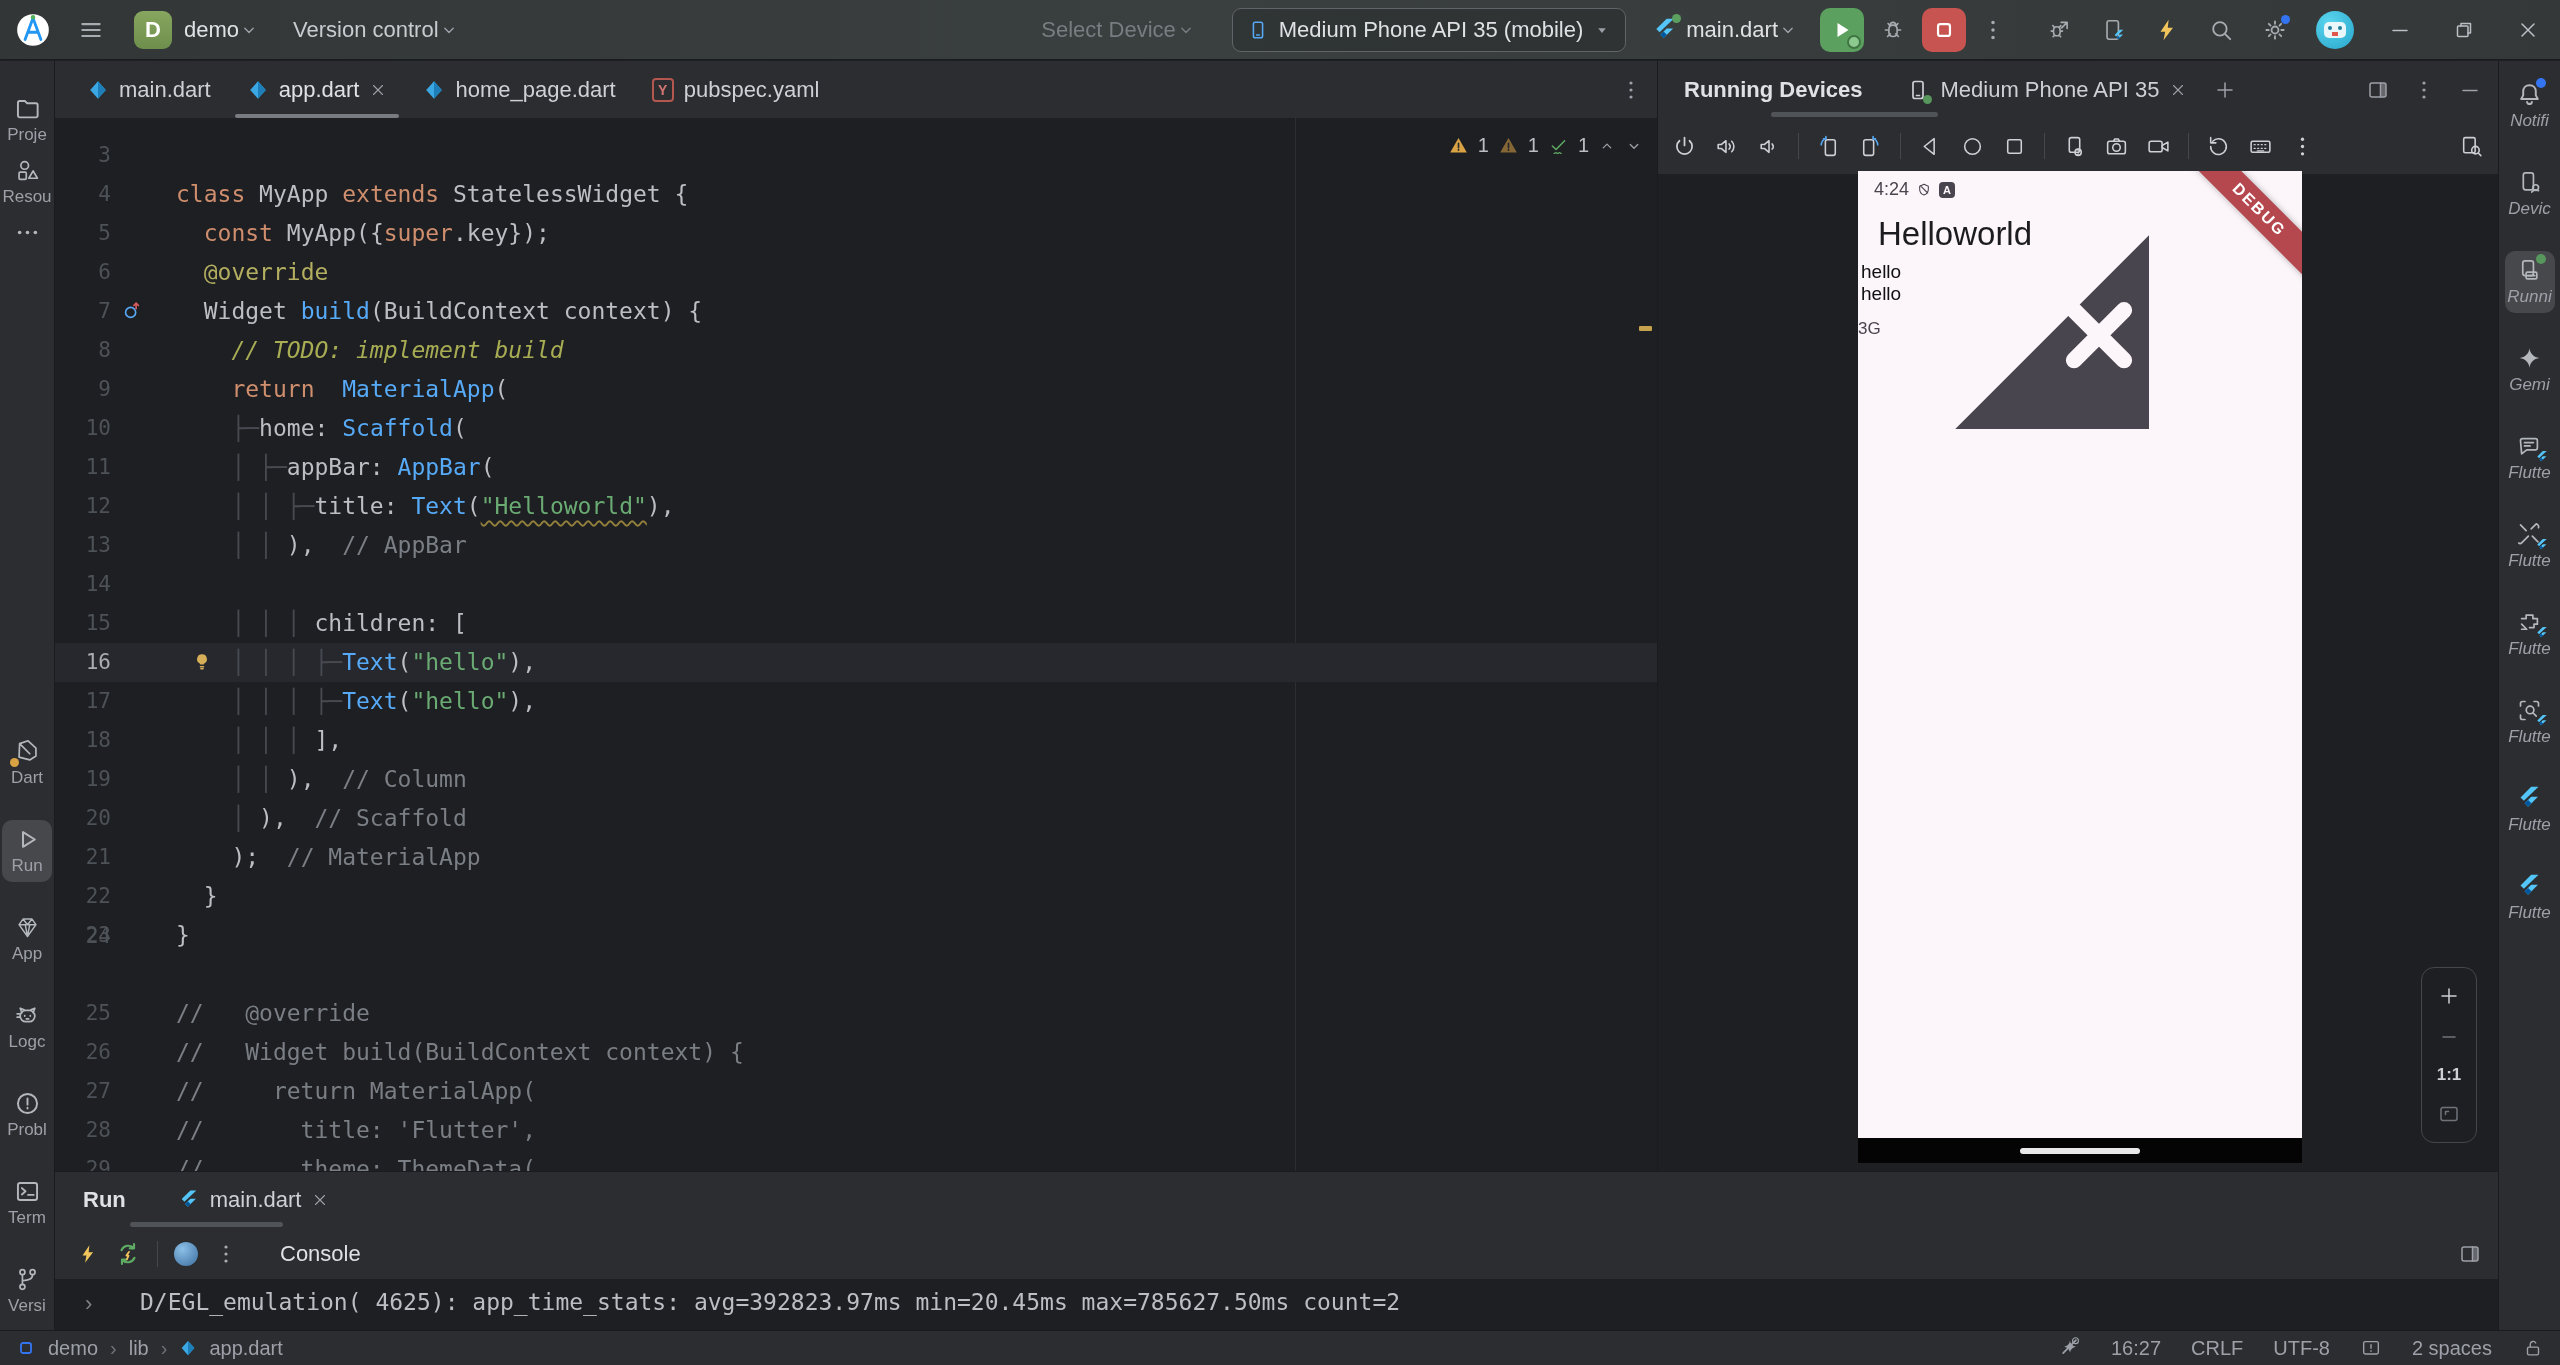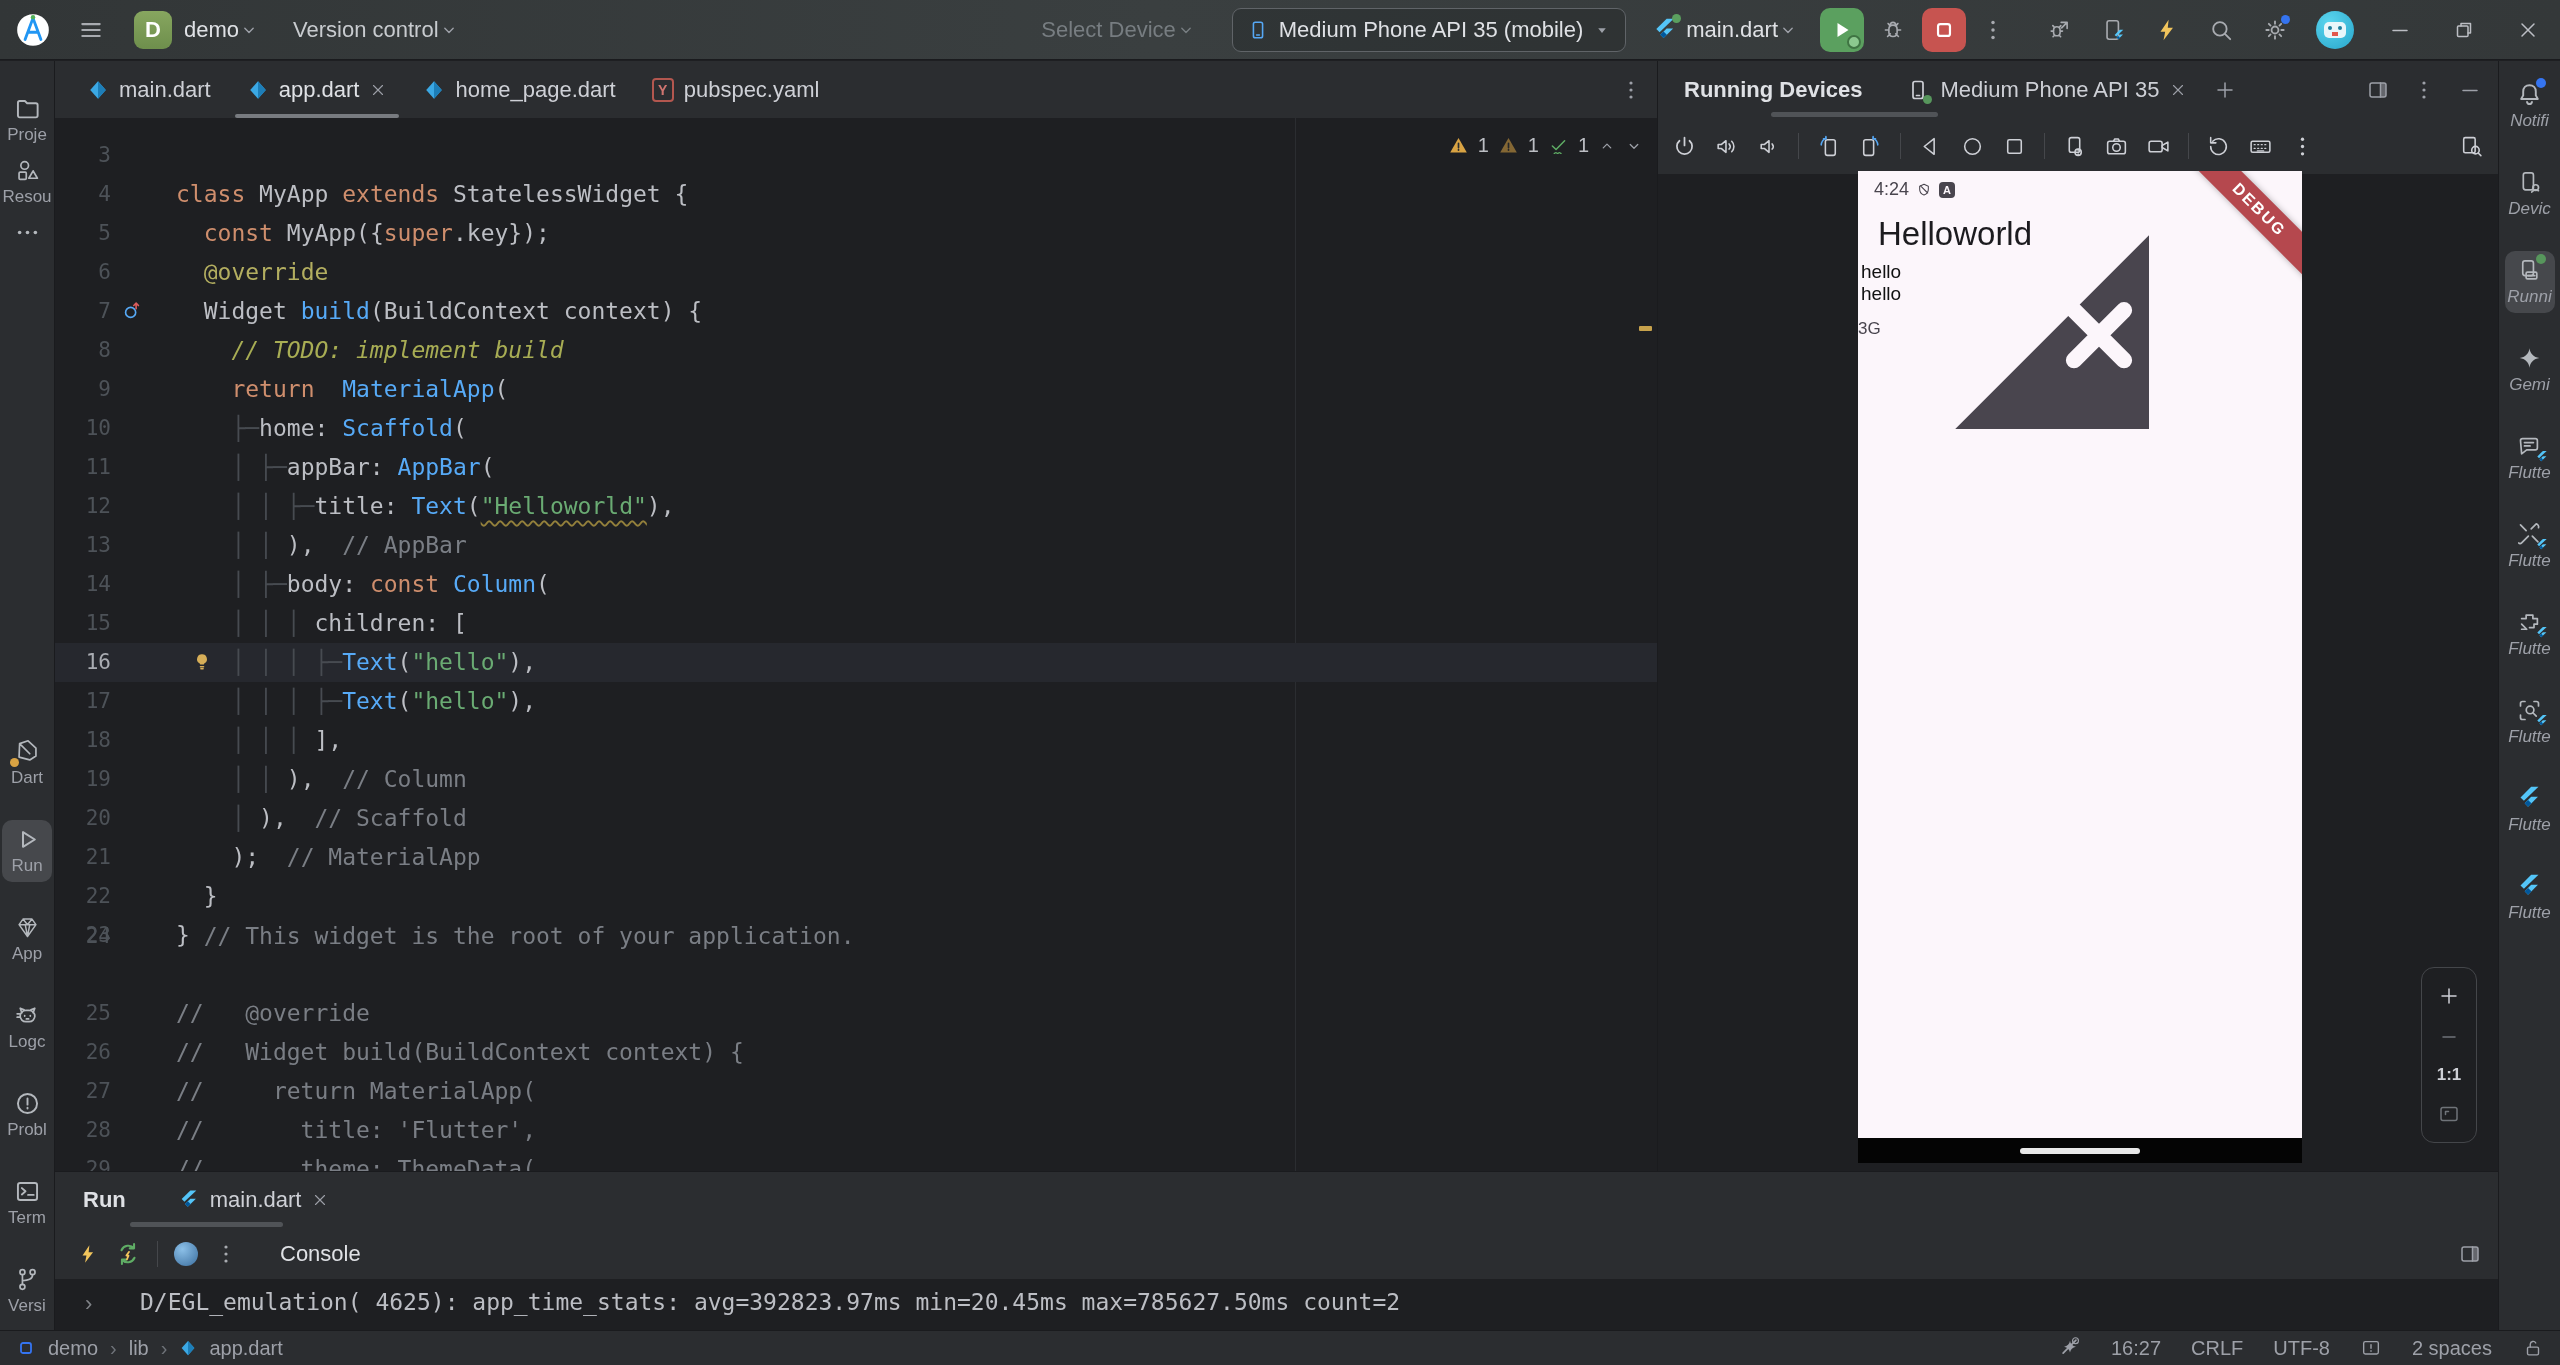--- a/index.html
+++ b/index.html
@@ -515,34 +515,34 @@
         <div class="code-row" style="top: 174px;"><span class="lnum">7</span><span class="ctext"><span class="pl">  Widget </span><span class="fn">build</span><span class="pl">(BuildContext context) {</span></span><span class="icon gicon" style="left: 66px;"><svg viewBox="0 0 24 24" fill="none" stroke="currentColor" stroke-width="1.8" stroke-linecap="round" stroke-linejoin="round">
               <circle cx="10.5" cy="13.5" r="5.5" stroke="#56A8F5"></circle>
               <path d="M16.5 9.5v-6 M16.5 3.5L14 6 M16.5 3.5L19 6" stroke="#DB5C5C"></path>
             </svg></span></div>
         <div class="code-row" style="top: 213px;"><span class="lnum">8</span><span class="ctext"><span class="todo">    // TODO: implement build</span></span></div>
         <div class="code-row" style="top: 252px;"><span class="lnum">9</span><span class="ctext"><span class="pl">    </span><span class="kw">return</span><span class="pl">  </span><span class="fn">MaterialApp</span><span class="pl">(</span></span></div>
         <div class="code-row" style="top: 291px;"><span class="lnum">10</span><span class="ctext"><span class="gd">    ├─</span><span class="pl">home: </span><span class="fn">Scaffold</span><span class="pl">(</span></span></div>
         <div class="code-row" style="top: 330px;"><span class="lnum">11</span><span class="ctext"><span class="gd">    │ ├─</span><span class="pl">appBar: </span><span class="fn">AppBar</span><span class="pl">(</span></span></div>
         <div class="code-row" style="top: 369px;"><span class="lnum">12</span><span class="ctext"><span class="gd">    │ │ ├─</span><span class="pl">title: </span><span class="fn">Text</span><span class="pl">(</span><span class="strw">"Helloworld"</span><span class="pl">),</span></span></div>
         <div class="code-row" style="top: 408px;"><span class="lnum">13</span><span class="ctext"><span class="gd">    │ │ </span><span class="pl">),  </span><span class="cm">// AppBar</span></span></div>
-        <div class="code-row" style="top: 447px;"><span class="lnum">14</span><span class="ctext"><span class="gd">    │ ├─</span><span class="pl">body: </span><span class="kw">const</span><span class="pl"> </span><span class="fn">Column</span><span class="pl">(</span></span></div>
+        <div class="code-row" style="top: 447px;"><span class="lnum">14</span></div>
         <div class="code-row" style="top: 486px;"><span class="lnum">15</span><span class="ctext"><span class="gd">    │ │ │ </span><span class="pl">children: [</span></span></div>
         <div class="code-row current" style="top: 525px;"><span class="lnum">16</span><span class="ctext"><span class="gd">    │ │ │ ├─</span><span class="fn">Text</span><span class="pl">(</span><span class="str">"hello"</span><span class="pl">),</span></span><span class="icon gicon" style="left: 136px;"><svg viewBox="0 0 24 24" fill="none" stroke="currentColor" stroke-width="1.7" stroke-linecap="round" stroke-linejoin="round">
               <path d="M12 3.5a5.3 5.3 0 0 1 2.9 9.8c-.6.4-.9.9-.9 1.5h-4c0-.6-.3-1.1-.9-1.5A5.3 5.3 0 0 1 12 3.5z" fill="#D6AE58" stroke="none"></path>
               <path d="M10.3 17.2h3.4 M10.8 19.3h2.4" stroke="#D6AE58"></path>
             </svg></span></div>
         <div class="code-row" style="top: 564px;"><span class="lnum">17</span><span class="ctext"><span class="gd">    │ │ │ ├─</span><span class="fn">Text</span><span class="pl">(</span><span class="str">"hello"</span><span class="pl">),</span></span></div>
         <div class="code-row" style="top: 603px;"><span class="lnum">18</span><span class="ctext"><span class="gd">    │ │ │ </span><span class="pl">],</span></span></div>
         <div class="code-row" style="top: 642px;"><span class="lnum">19</span><span class="ctext"><span class="gd">    │ │ </span><span class="pl">),  </span><span class="cm">// Column</span></span></div>
         <div class="code-row" style="top: 681px;"><span class="lnum">20</span><span class="ctext"><span class="gd">    │ </span><span class="pl">),  </span><span class="cm">// Scaffold</span></span></div>
         <div class="code-row" style="top: 720px;"><span class="lnum">21</span><span class="ctext"><span class="pl">    );  </span><span class="cm">// MaterialApp</span></span></div>
         <div class="code-row" style="top: 759px;"><span class="lnum">22</span><span class="ctext"><span class="pl">  }</span></span></div>
         <div class="code-row" style="top: 798px;"><span class="lnum">23</span><span class="ctext"><span class="pl">}</span></span></div>
-        <div class="code-row" style="top: 799px;"><span class="lnum">24</span><span class="ctext"><span class="cm">  // This widget is the root of your application.</span></span></div>
+        <div class="code-row" style="top: 799px;"><span class="lnum">24</span></div>
         <div class="code-row" style="top: 876px;"><span class="lnum">25</span><span class="ctext"><span class="cm">//   @override</span></span></div>
         <div class="code-row" style="top: 915px;"><span class="lnum">26</span><span class="ctext"><span class="cm">//   Widget build(BuildContext context) {</span></span></div>
         <div class="code-row" style="top: 954px;"><span class="lnum">27</span><span class="ctext"><span class="cm">//     return MaterialApp(</span></span></div>
         <div class="code-row" style="top: 993px;"><span class="lnum">28</span><span class="ctext"><span class="cm">//       title: 'Flutter',</span></span></div>
         <div class="code-row" style="top: 1032px;"><span class="lnum">29</span><span class="ctext"><span class="cm">//       theme: ThemeData(</span></span></div>
       </div>
     <div id="inspections">
       <span class="icon insp-i" id="insp-warn1">
           <svg viewBox="0 0 24 24" fill="none" stroke="currentColor" stroke-width="1.7" stroke-linecap="round" stroke-linejoin="round">
             <path d="M12 3.5L21.5 20h-19z" fill="#D9A343" stroke="none"></path>

